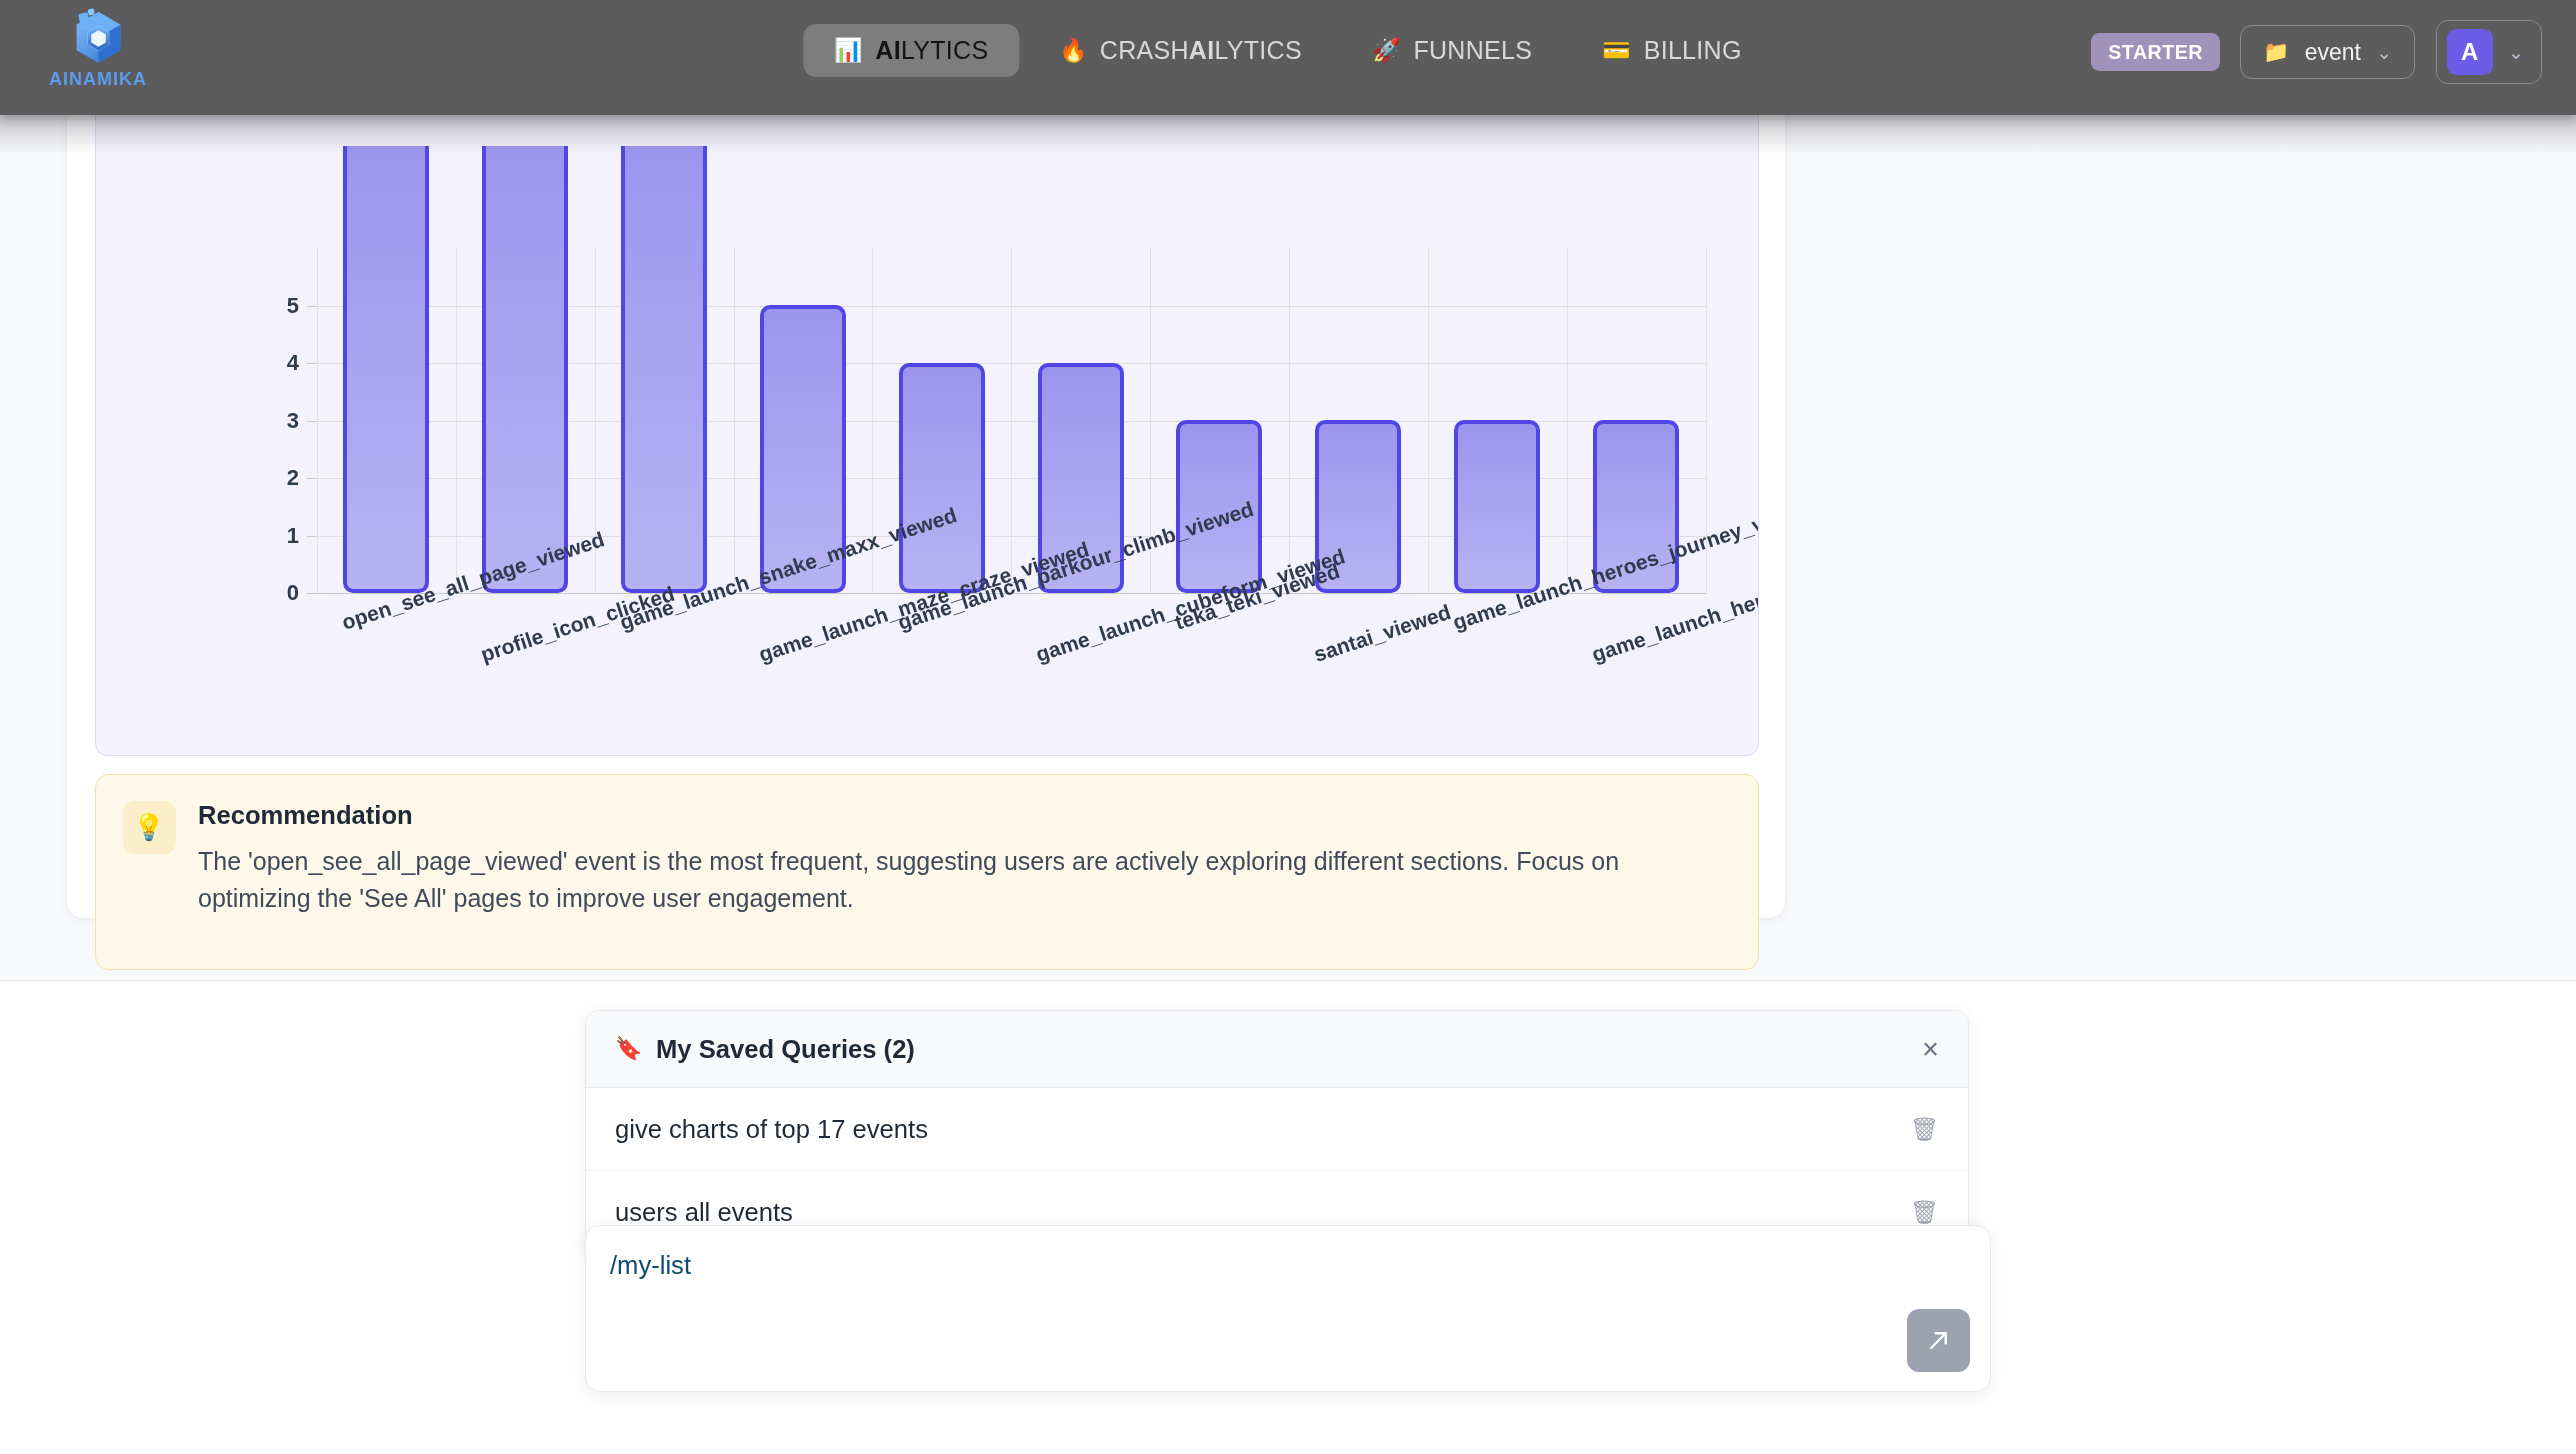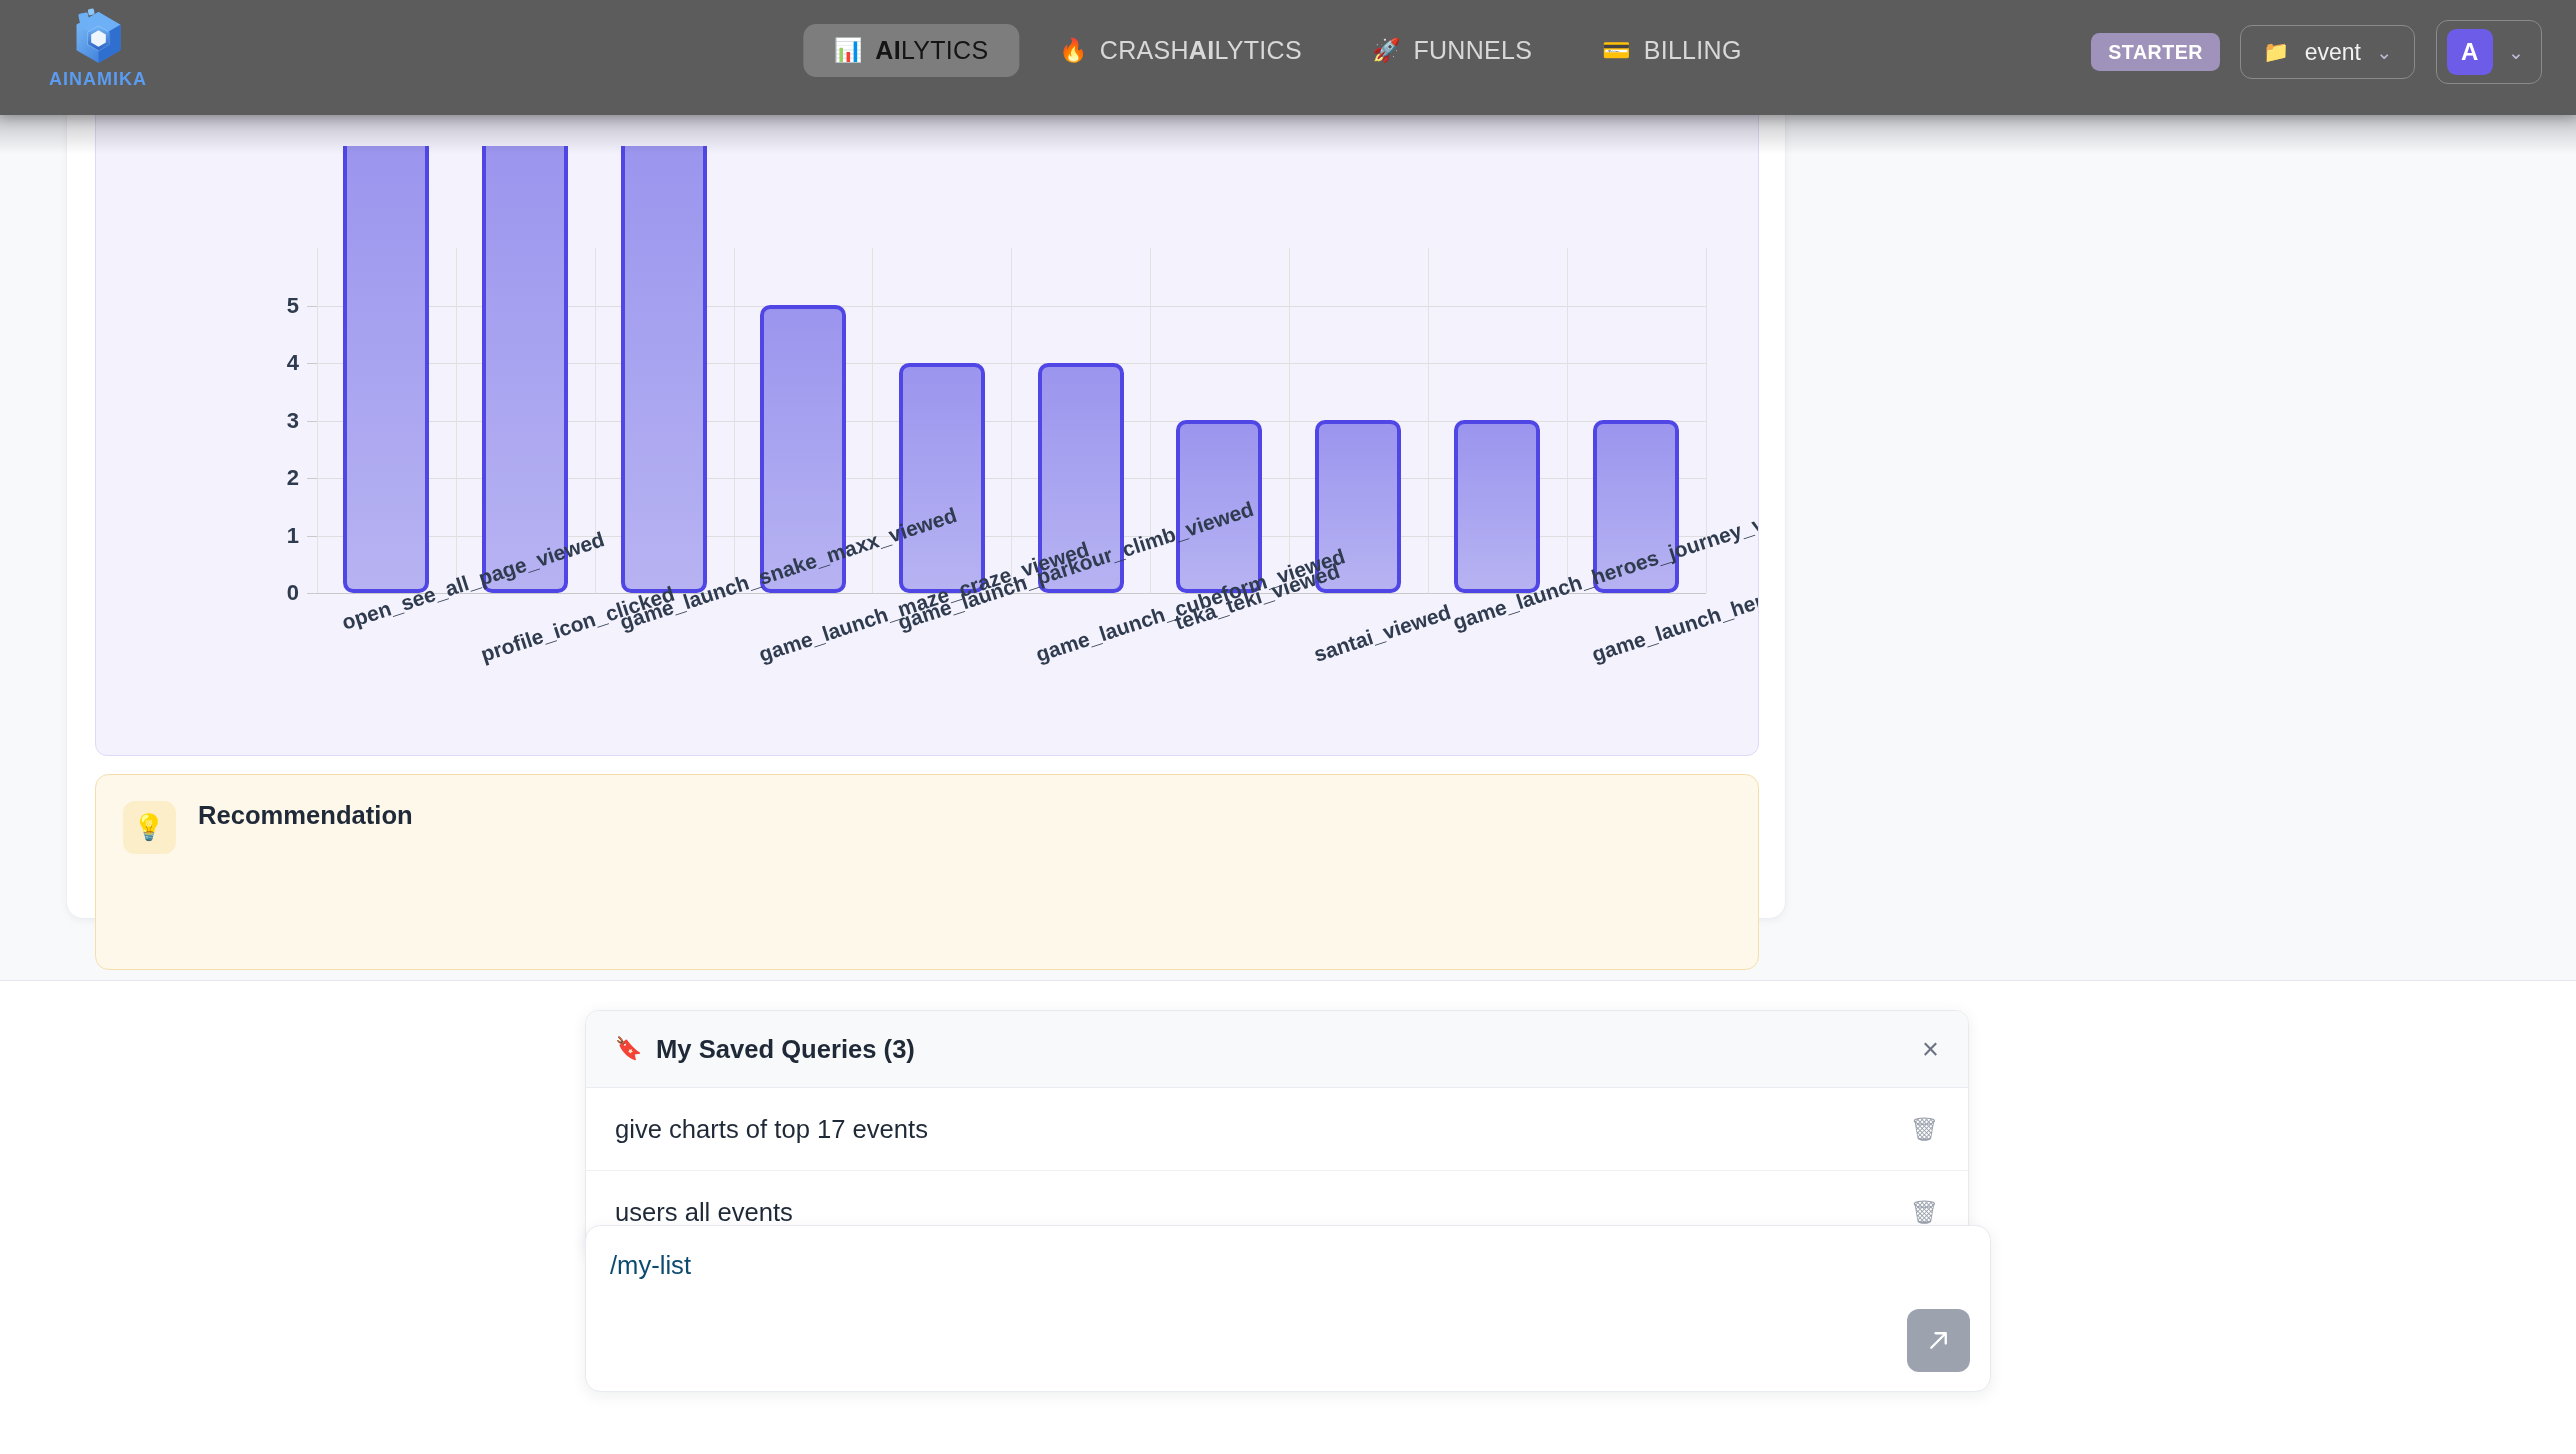--- a/index.html
+++ b/index.html
@@ -387,35 +387,36 @@
           <div class="xlabel" style="left: 994px; top: 396px;">santai_viewed</div>
           <div class="xlabel" style="left: 1133px; top: 364px;">game_launch_heroes_journey_viewed</div>
           <div class="xlabel" style="left: 1272px; top: 396px;">game_launch_hero_survivor_viewed</div>
         </div>
     </div>
 
     <div class="reco">
       <div class="reco-icon">💡</div>
       <div>
         <div class="reco-title">Recommendation</div>
+        <div class="reco-body">The 'open_see_all_page_viewed' event is the most frequent, suggesting users are actively exploring different sections. Focus on optimizing the 'See All' pages to improve user engagement.</div>
       </div>
     </div>
   </div>
 
 </div>
 
 <div class="divider"></div>
 
 <div class="bottom">
 
   <div class="saved-panel">
     <div class="saved-head">
       <div class="saved-head-title">
         <span class="bookmark-ico">🔖</span>
-        <span>My Saved Queries (3)</span>
+        <span>My Saved Queries (2)</span>
       </div>
       <span class="saved-close">×</span>
     </div>
 
     <div class="saved-row">
       <span class="saved-row-text">give charts of top 17 events</span>
       <span class="trash-ico">🗑</span>
     </div>
     <div class="saved-row">
       <span class="saved-row-text">users all events</span>

